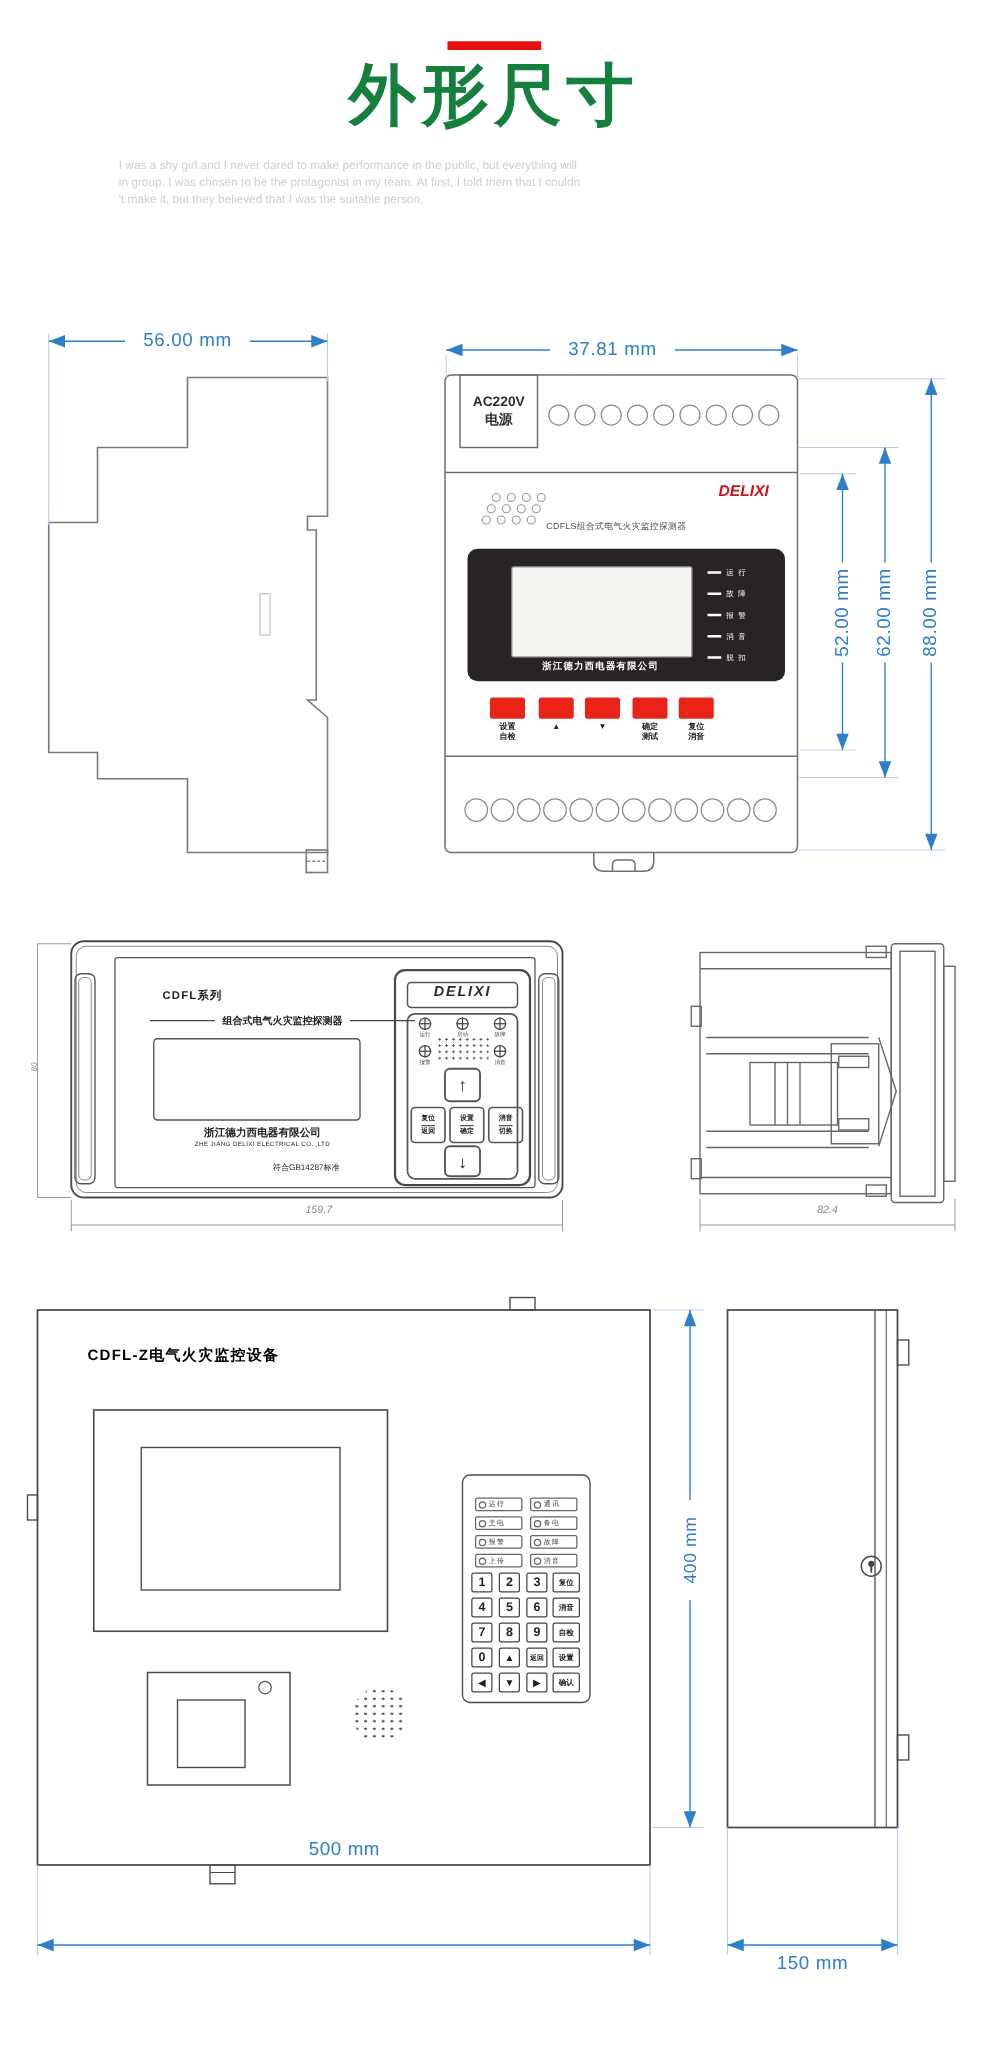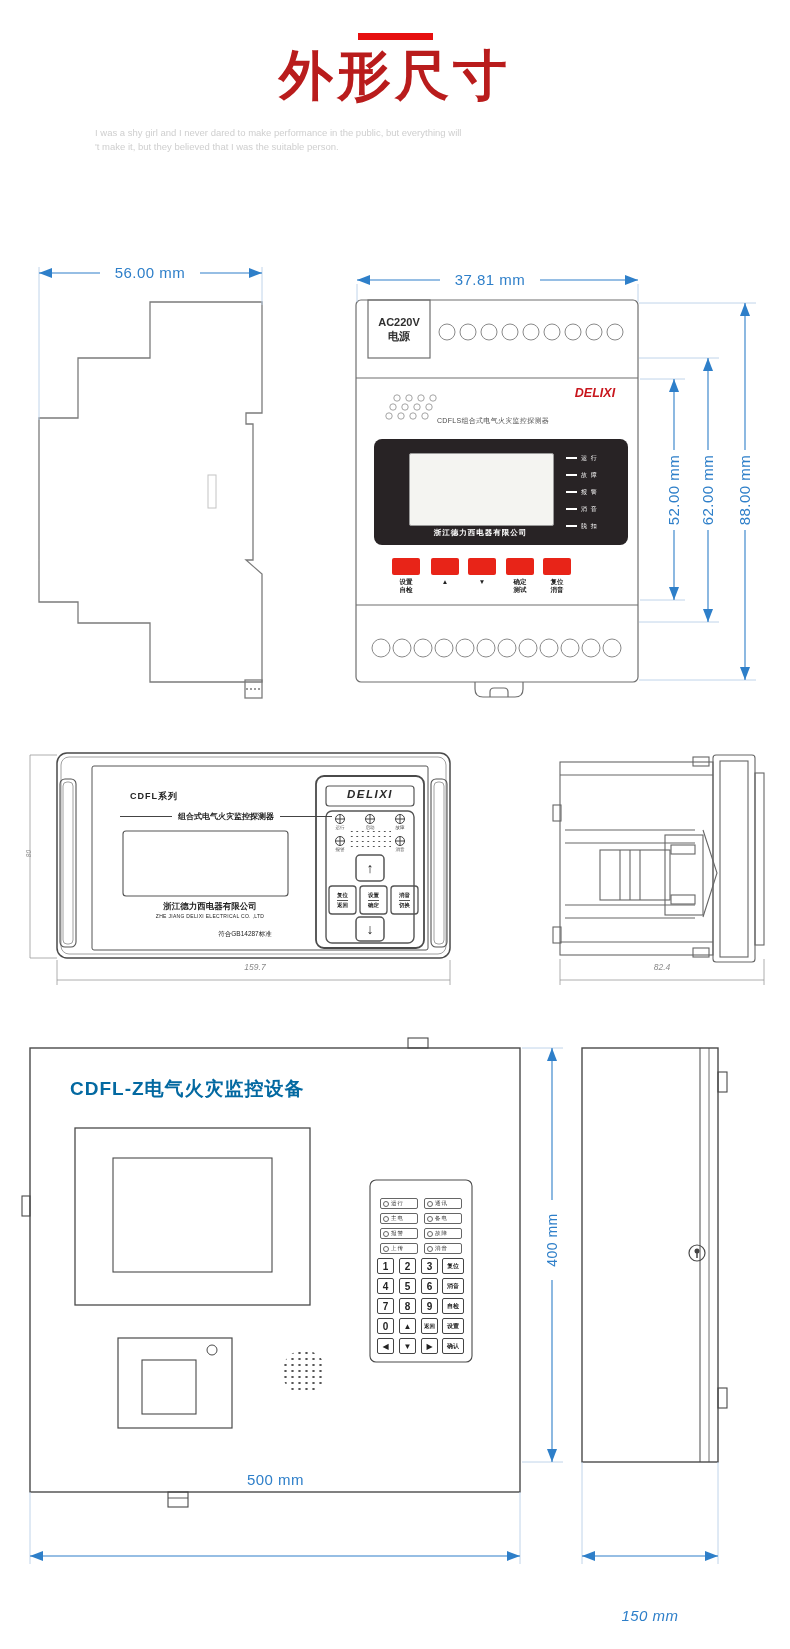--- a/index.html
+++ b/index.html
@@ -7,21 +7,21 @@
         font-family:"Liberation Sans","DejaVu Sans",sans-serif;color:#333;}
   .abs{position:absolute;}
   svg.layer{position:absolute;left:0;top:0;}
   .ctr{text-align:center;}
   .dimlab{position:absolute;color:#2e7fc9;background:#fff;text-align:center;
           font-size:15px;line-height:16px;letter-spacing:.5px;}
   .vrot{transform:rotate(-90deg);transform-origin:center;}
   
   .accent-bar{position:absolute;left:358px;top:33px;width:75px;height:7px;background:#e60f0f;}
   .big-title{position:absolute;left:0;top:40px;width:790px;text-align:center;
-             font-size:54px;font-weight:700;color:#b91c1c;letter-spacing:4px;}
+             font-size:54px;font-weight:700;color:#15803d;letter-spacing:4px;}
   .wm{position:absolute;left:95px;top:126px;width:600px;text-align:left;
       font-size:9.5px;line-height:13.5px;color:#cfcfcf;}
   .wm span{display:block;}
   .site{position:absolute;left:0;top:175px;width:790px;text-align:center;
         font-size:20px;font-weight:600;letter-spacing:1px;color:#e60f0f;}
   
   .pwrbox{position:absolute;left:28px;top:30px;width:62px;height:58px;display:flex;
           flex-direction:column;align-items:center;justify-content:center;
           font-size:11px;font-weight:700;color:#2f2f2f;line-height:14px;}
   .brand-sm{position:absolute;font-style:italic;font-weight:800;color:#c8161d;}
@@ -45,22 +45,22 @@
   .subt span.t{font-size:8px;font-weight:700;color:#222;white-space:nowrap;}
   .ledlab{position:absolute;width:24px;text-align:center;font-size:4.5px;color:#444;}
   .arrbtn{position:absolute;display:flex;align-items:center;justify-content:center;
           font-size:14px;font-weight:700;color:#222;}
   .kbtn{position:absolute;width:27px;height:28px;display:flex;flex-direction:column;
         align-items:center;justify-content:center;font-size:5.5px;line-height:6.5px;
         color:#222;font-weight:700;}
   .kbtn span:first-child{border-bottom:.7px solid #555;padding-bottom:1px;margin-bottom:1px;}
   .smalldim{position:absolute;text-align:center;font-size:8.5px;font-style:italic;color:#8a8a8a;}
   
-  .cab-title{position:absolute;left:55px;top:46px;font-size:19px;font-weight:700;
-             color:#0369a1;letter-spacing:1px;}
+  .cab-title{position:absolute;left:55px;top:46px;font-size:12px;font-weight:700;
+             color:#000000;letter-spacing:1px;}
   .cind{position:absolute;width:38px;height:11px;border:1px solid #666;border-radius:2px;
         display:flex;align-items:center;gap:2px;padding:0 2px;box-sizing:border-box;background:#fff;}
   .cind i{width:4px;height:4px;border:1px solid #666;border-radius:50%;flex:none;}
   .cind span{font-size:5.5px;color:#333;letter-spacing:1px;white-space:nowrap;}
   .key{position:absolute;border:1.2px solid #444;border-radius:2px;display:flex;
        align-items:center;justify-content:center;box-sizing:border-box;background:#fff;
        font-weight:700;color:#222;}
   .k-num{width:17px;height:16px;font-size:10px;}
   .k-arr{width:17px;height:16px;font-size:8px;}
   .k-cn{width:17px;height:16px;font-size:5.5px;}
@@ -72,20 +72,21 @@
 </style>
 </head>
 <body>
 
 <div class="page">
 
   <div class="accent-bar"></div>
   <div class="big-title">外形尺寸</div>
   <div class="wm">
     <span>I was a shy girl and I never dared to make performance in the public, but everything will</span>
+    <span>in group. I was chosen to be the protagonist in my team. At first, I told them that I couldn</span>
     <span>'t make it, but they believed that I was the suitable person.</span>
   </div>
 
   <div class="abs" style="left:25px;top:245px;width:285px;height:455px;">
     <svg class="layer" width="285" height="455" viewBox="0 0 285 455">
       <g stroke="#7b7b7b" stroke-width="1.3" fill="none">
         <path d="M125,57 L237,57 L237,168 L221,168 L221,179 L228,179 L228,315 L221,315 L237,329 L237,437 L125,437 L125,378 L53,378 L53,357 L14,357 L14,173 L53,173 L53,113 L125,113 Z"></path>
         <rect x="220" y="435" width="17" height="18"></rect>
         <line x1="221" y1="444" x2="236" y2="444" stroke-dasharray="2,2"></line>
       </g>
@@ -454,15 +455,15 @@
     <div class="key k-cn" style="left:406px;top:288px;">返回</div>
     <div class="key k-fn" style="left:427px;top:288px;">设置</div>
     <div class="key k-arr" style="left:362px;top:308px;">◀</div>
     <div class="key k-arr" style="left:384px;top:308px;">▼</div>
     <div class="key k-arr" style="left:406px;top:308px;">▶</div>
     <div class="key k-fn" style="left:427px;top:308px;">确认</div>
     <div class="dots" style="left:267px;top:320px;width:44px;height:44px;"></div>
   </div>
   <span class="dimlab vrot" style="left:512px;top:1232px;width:80px;font-size:14px;">400 mm</span>
   <span class="dimlab" style="left:213px;top:1472px;width:125px;">500 mm</span>
-  <span class="dimlab" style="left:590px;top:1608px;width:120px;font-style:italic;">150 mm</span>
+  <span class="dimlab" style="left:590px;top:1563px;width:120px;">150 mm</span>
 
 </div>
 
 </body></html>

